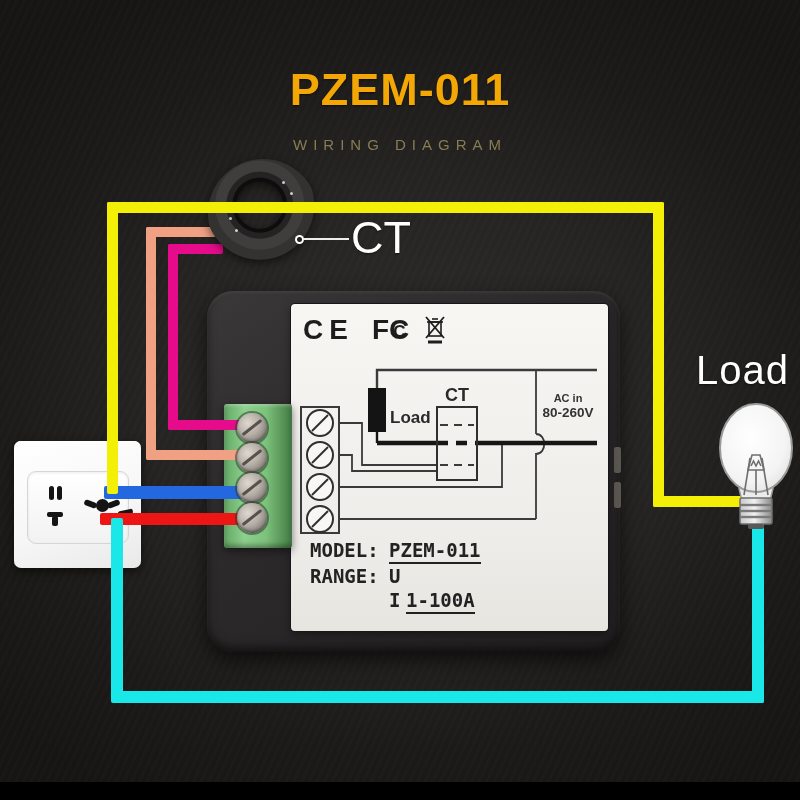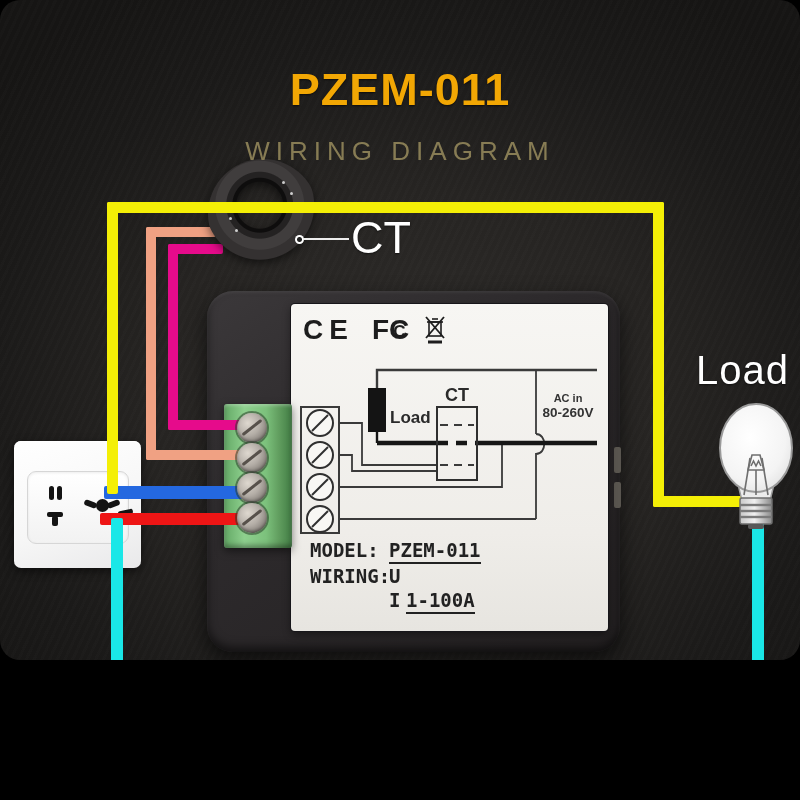--- a/index.html
+++ b/index.html
@@ -1,31 +1,30 @@
 <!DOCTYPE html>
 <html><head>
 <meta charset="utf-8">
 <style>
   html,body{margin:0;padding:0;background:#000;}
   .stage{
-    position:relative;width:800px;height:660px;overflow:hidden;
+    position:relative;width:800px;height:782px;overflow:hidden;
     font-family:"Liberation Sans",sans-serif;
     background:
       repeating-linear-gradient(115deg, rgba(255,255,255,0.012) 0 3px, rgba(0,0,0,0) 3px 7px),
       radial-gradient(ellipse 560px 470px at 410px 400px, #2e2c2a 0%, #262422 45%, #1b1a19 75%, #161514 100%);
-    border-radius: 20px;
   }
   .abs{position:absolute;}
 
   
   .title{left:0;top:64px;width:800px;text-align:center;
     color:#f2a704;font-size:45px;font-weight:bold;letter-spacing:1px;
     text-shadow:0 1px 2px rgba(0,0,0,.6);z-index:7;}
   .subtitle{left:0;top:136px;width:800px;text-align:center;
-    color:#877c54;font-size:26px;font-weight:400;letter-spacing:6px;z-index:7;}
+    color:#877c54;font-size:15px;font-weight:400;letter-spacing:6px;z-index:7;}
 
   
   .wire{position:absolute;border-radius:2px;}
   .w-yellow{background:#f4ef06;z-index:6;}
   .w-orange{background:#f0a183;z-index:4;}
   .w-magenta{background:#e60b8b;z-index:4;}
   .w-blue{background:#2468e0;z-index:4;}
   .w-red{background:#ee1515;z-index:4;}
   .w-cyan{background:#1ae7e7;z-index:6;}
 
@@ -163,21 +162,21 @@
     <text x="272" y="42" font-size="11" font-weight="600" fill="#333" text-anchor="middle">AC in</text>
     <text x="272" y="57" font-size="13.5" font-weight="600" fill="#333" text-anchor="middle">80-260V</text>
   </svg>
 
   <div class="abs nameplate">
     <div class="np-row">
       <span class="np-key">MODEL:</span>
       <span class="np-val">PZEM-011</span>
     </div>
     <div class="np-row">
-      <span class="np-key">WIRING:</span>
+      <span class="np-key">RANGE:</span>
       <span class="np-u">U</span>
     </div>
     <div class="np-row">
       <span class="np-key"></span>
       <span class="np-u">I</span>
       <span class="np-val">1-100A</span>
     </div>
   </div>
 
   <div class="abs tblock"></div>

